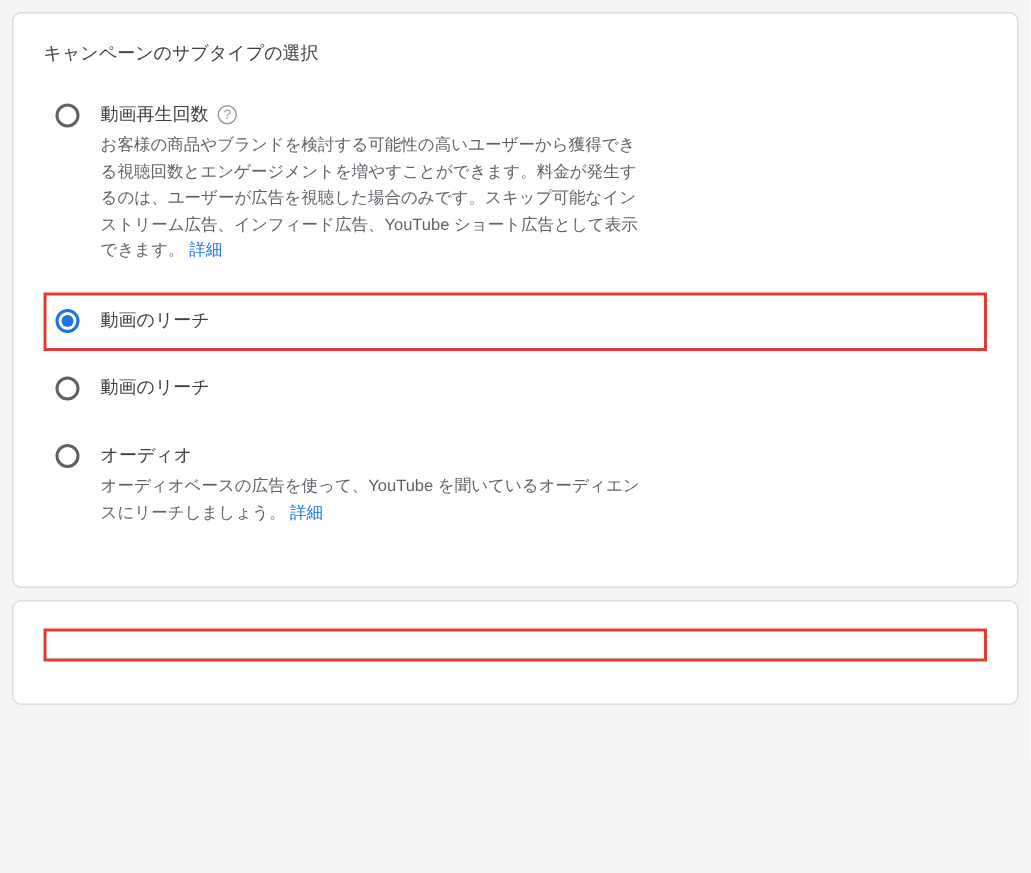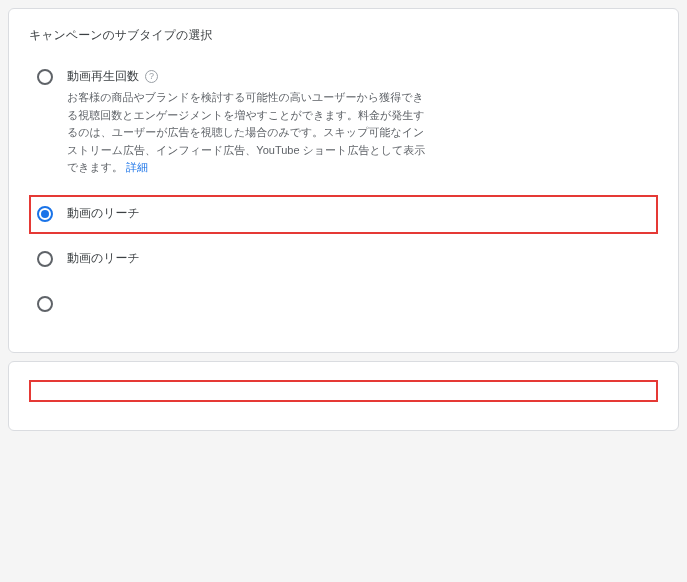--- a/index.html
+++ b/index.html
@@ -120,18 +120,24 @@
       <div class="option">
         <div class="radio"></div>
         <div class="option-body">
           <div class="option-label">
             <span>動画のリーチ</span>
           </div>
         </div>
       </div>
       <div class="option">
         <div class="radio"></div>
+        <div class="option-body">
+          <div class="option-label">
+            <span>オーディオ</span>
+          </div>
+          <div class="option-desc"><span>オーディオベースの広告を使って、YouTube を聞いているオーディエンスにリーチしましょう。</span> <a class="link">詳細</a></div>
+        </div>
       </div>
     </div>
     <div class="card">
       <div class="option highlight"></div>
     </div>
   </div>
 
 </body></html>

